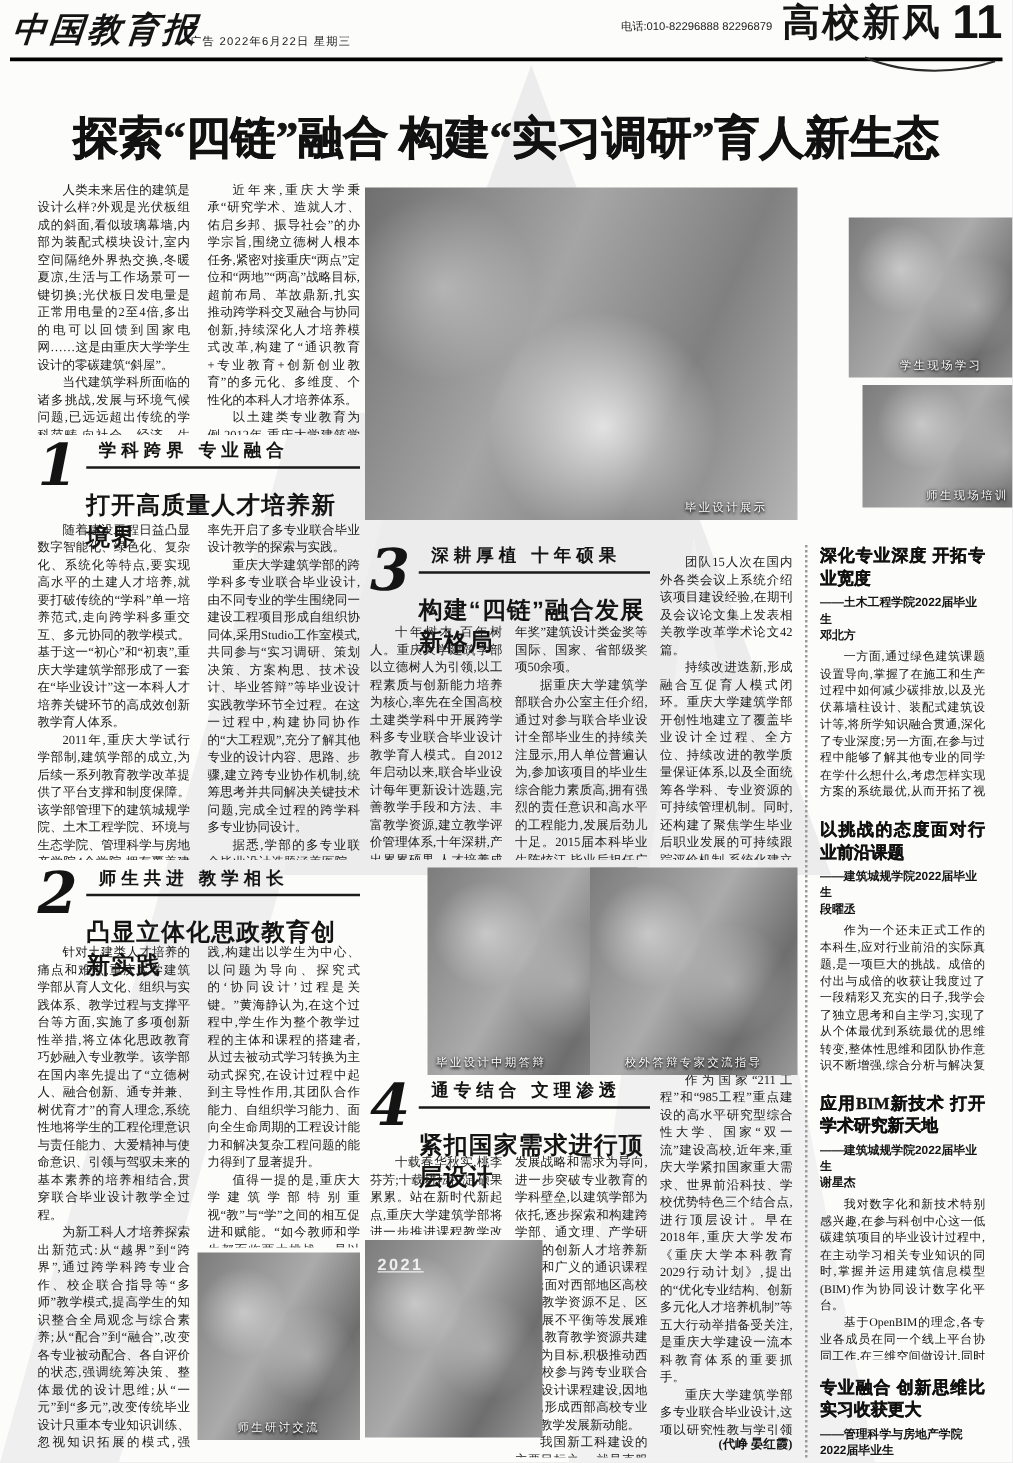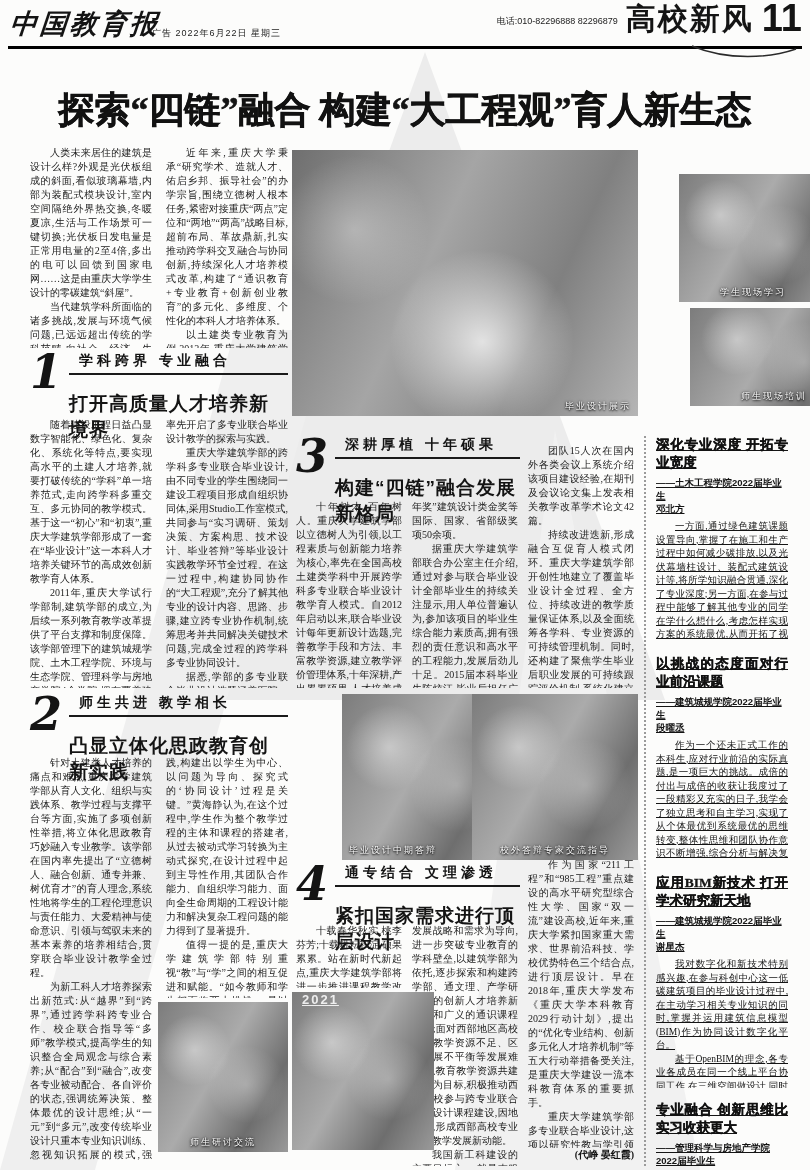--- a/index.html
+++ b/index.html
@@ -39,28 +39,28 @@
   .photo{position:absolute;z-index:2;overflow:hidden;
          background:radial-gradient(circle at 28% 32%,rgba(255,255,255,.45),transparent 26%),
                     radial-gradient(circle at 68% 55%,rgba(255,255,255,.30),transparent 32%),
                     linear-gradient(120deg,#7c7c7c,#ababab 45%,#6e6e6e 75%,#9a9a9a);}
   .photo.model{background:radial-gradient(circle at 55% 72%,rgba(255,255,255,.75),transparent 34%),
                     radial-gradient(circle at 18% 30%,rgba(255,255,255,.35),transparent 22%),
                     linear-gradient(115deg,#6f6f6f,#a5a5a5 40%,#808080 70%,#b5b5b5);}
   .photo .cap{position:absolute;bottom:3px;left:0;right:0;text-align:center;
               font:400 9px "Liberation Sans",sans-serif;letter-spacing:2px;color:#fff;
               text-shadow:0 1px 2px rgba(0,0,0,.95),0 0 3px rgba(0,0,0,.8);}
-  .photo .cap.right{text-align:right;padding-right:7px;margin-top:10px;}
+  .photo .cap.right{text-align:right;padding-right:24px;margin-top:10px;}
   .photo .cap.left{text-align:left;padding-left:7px;}
-  .photo .overlay{position:absolute;top:0;left:10px;font:700 13px "Liberation Sans",sans-serif;
+  .photo .overlay{position:absolute;top:12px;left:10px;font:700 13px "Liberation Sans",sans-serif;
                   color:rgba(255,255,255,.85);letter-spacing:2px;text-decoration:underline;}
   
   .tdivider{position:absolute;left:644px;top:436px;height:730px;width:0;border-left:2px dotted #9a9a9a;z-index:1;}
   .tcol{position:absolute;left:656px;top:436px;width:132px;height:730px;overflow:hidden;z-index:1;}
-  .tst{margin-bottom:13px;text-decoration:underline;}
+  .tst{margin-bottom:13px;}
   .thead{font:700 13.5px "Liberation Serif",serif;line-height:18px;text-align:justify;-webkit-text-stroke:.3px #111;}
   .tby{font:700 9.5px "Liberation Sans",sans-serif;line-height:13px;margin-top:4px;}
   .tname{font:700 9.5px "Liberation Sans",sans-serif;line-height:13px;}
   .tbody{font-size:9.5px;line-height:13.5px;text-align:justify;margin-top:5px;overflow:hidden;}
   .tbody p{margin:0;text-indent:2em;}
   .tb1{max-height:122px;} .tb2{max-height:122px;} .tb3{max-height:130px;}
   .signature{position:absolute;left:528px;top:1148px;width:106px;z-index:2;
              font:700 10px "Liberation Serif",serif;text-align:right;}
 </style>
 </head>
@@ -77,21 +77,21 @@
   <div class="mast-right">
     <div class="mast-phone">电话:010-82296888 82296879</div>
     <div class="mast-section">高校新风</div>
     <div class="mast-pageno">11</div>
   </div>
   <div class="mast-rule"></div>
   <svg class="swoosh" width="112" height="18">
     <path d="M4 2 C 40 17, 82 14, 108 5" stroke="#2a2a2a" stroke-width="1.6" fill="none"></path>
   </svg>
 
-  <div class="headline">探索“四链”融合 构建“大工程观”育人新生态</div>
+  <div class="headline">探索“四链”融合 构建“实习调研”育人新生态</div>
 
   <div class="col" style="left:30px;top:146px;width:122px;height:202px;">
       <p>人类未来居住的建筑是设计么样?外观是光伏板组成的斜面,看似玻璃幕墙,内部为装配式模块设计,室内空间隔绝外界热交换,冬暖夏凉,生活与工作场景可一键切换;光伏板日发电量是正常用电量的2至4倍,多出的电可以回馈到国家电网……这是由重庆大学学生设计的零碳建筑“斜屋”。</p>
       <p>当代建筑学科所面临的诸多挑战,发展与环境气候问题,已远远超出传统的学科范畴,向社会、经济、生态、能源、材料、数字技术等多个领域拓展。在国家创新驱动发展战略、行业变革转型、新工科专业建设背景下,土建类的人才培养也面临着全新的要求。</p>
     </div>
   <div class="col" style="left:166px;top:146px;width:122px;height:202px;">
       <p>近年来,重庆大学秉承“研究学术、造就人才、佑启乡邦、振导社会”的办学宗旨,围绕立德树人根本任务,紧密对接重庆“两点”定位和“两地”“两高”战略目标,超前布局、革故鼎新,扎实推动跨学科交叉融合与协同创新,持续深化人才培养模式改革,构建了“通识教育+专业教育+创新创业教育”的多元化、多维度、个性化的本科人才培养体系。</p>
       <p>以土建类专业教育为例,2012年,重庆大学建筑学部启动跨学科多专业联合毕业设计教学,探索教育链、人才链、产业链、创新链“四链”融合的实现路径,经过十年的持续创新与拓展,这场跨越式的教育改革积淀了丰硕的经验和成果。近日,该项创新性举措获得重庆市教学成果一等奖。</p>
     </div>
 

